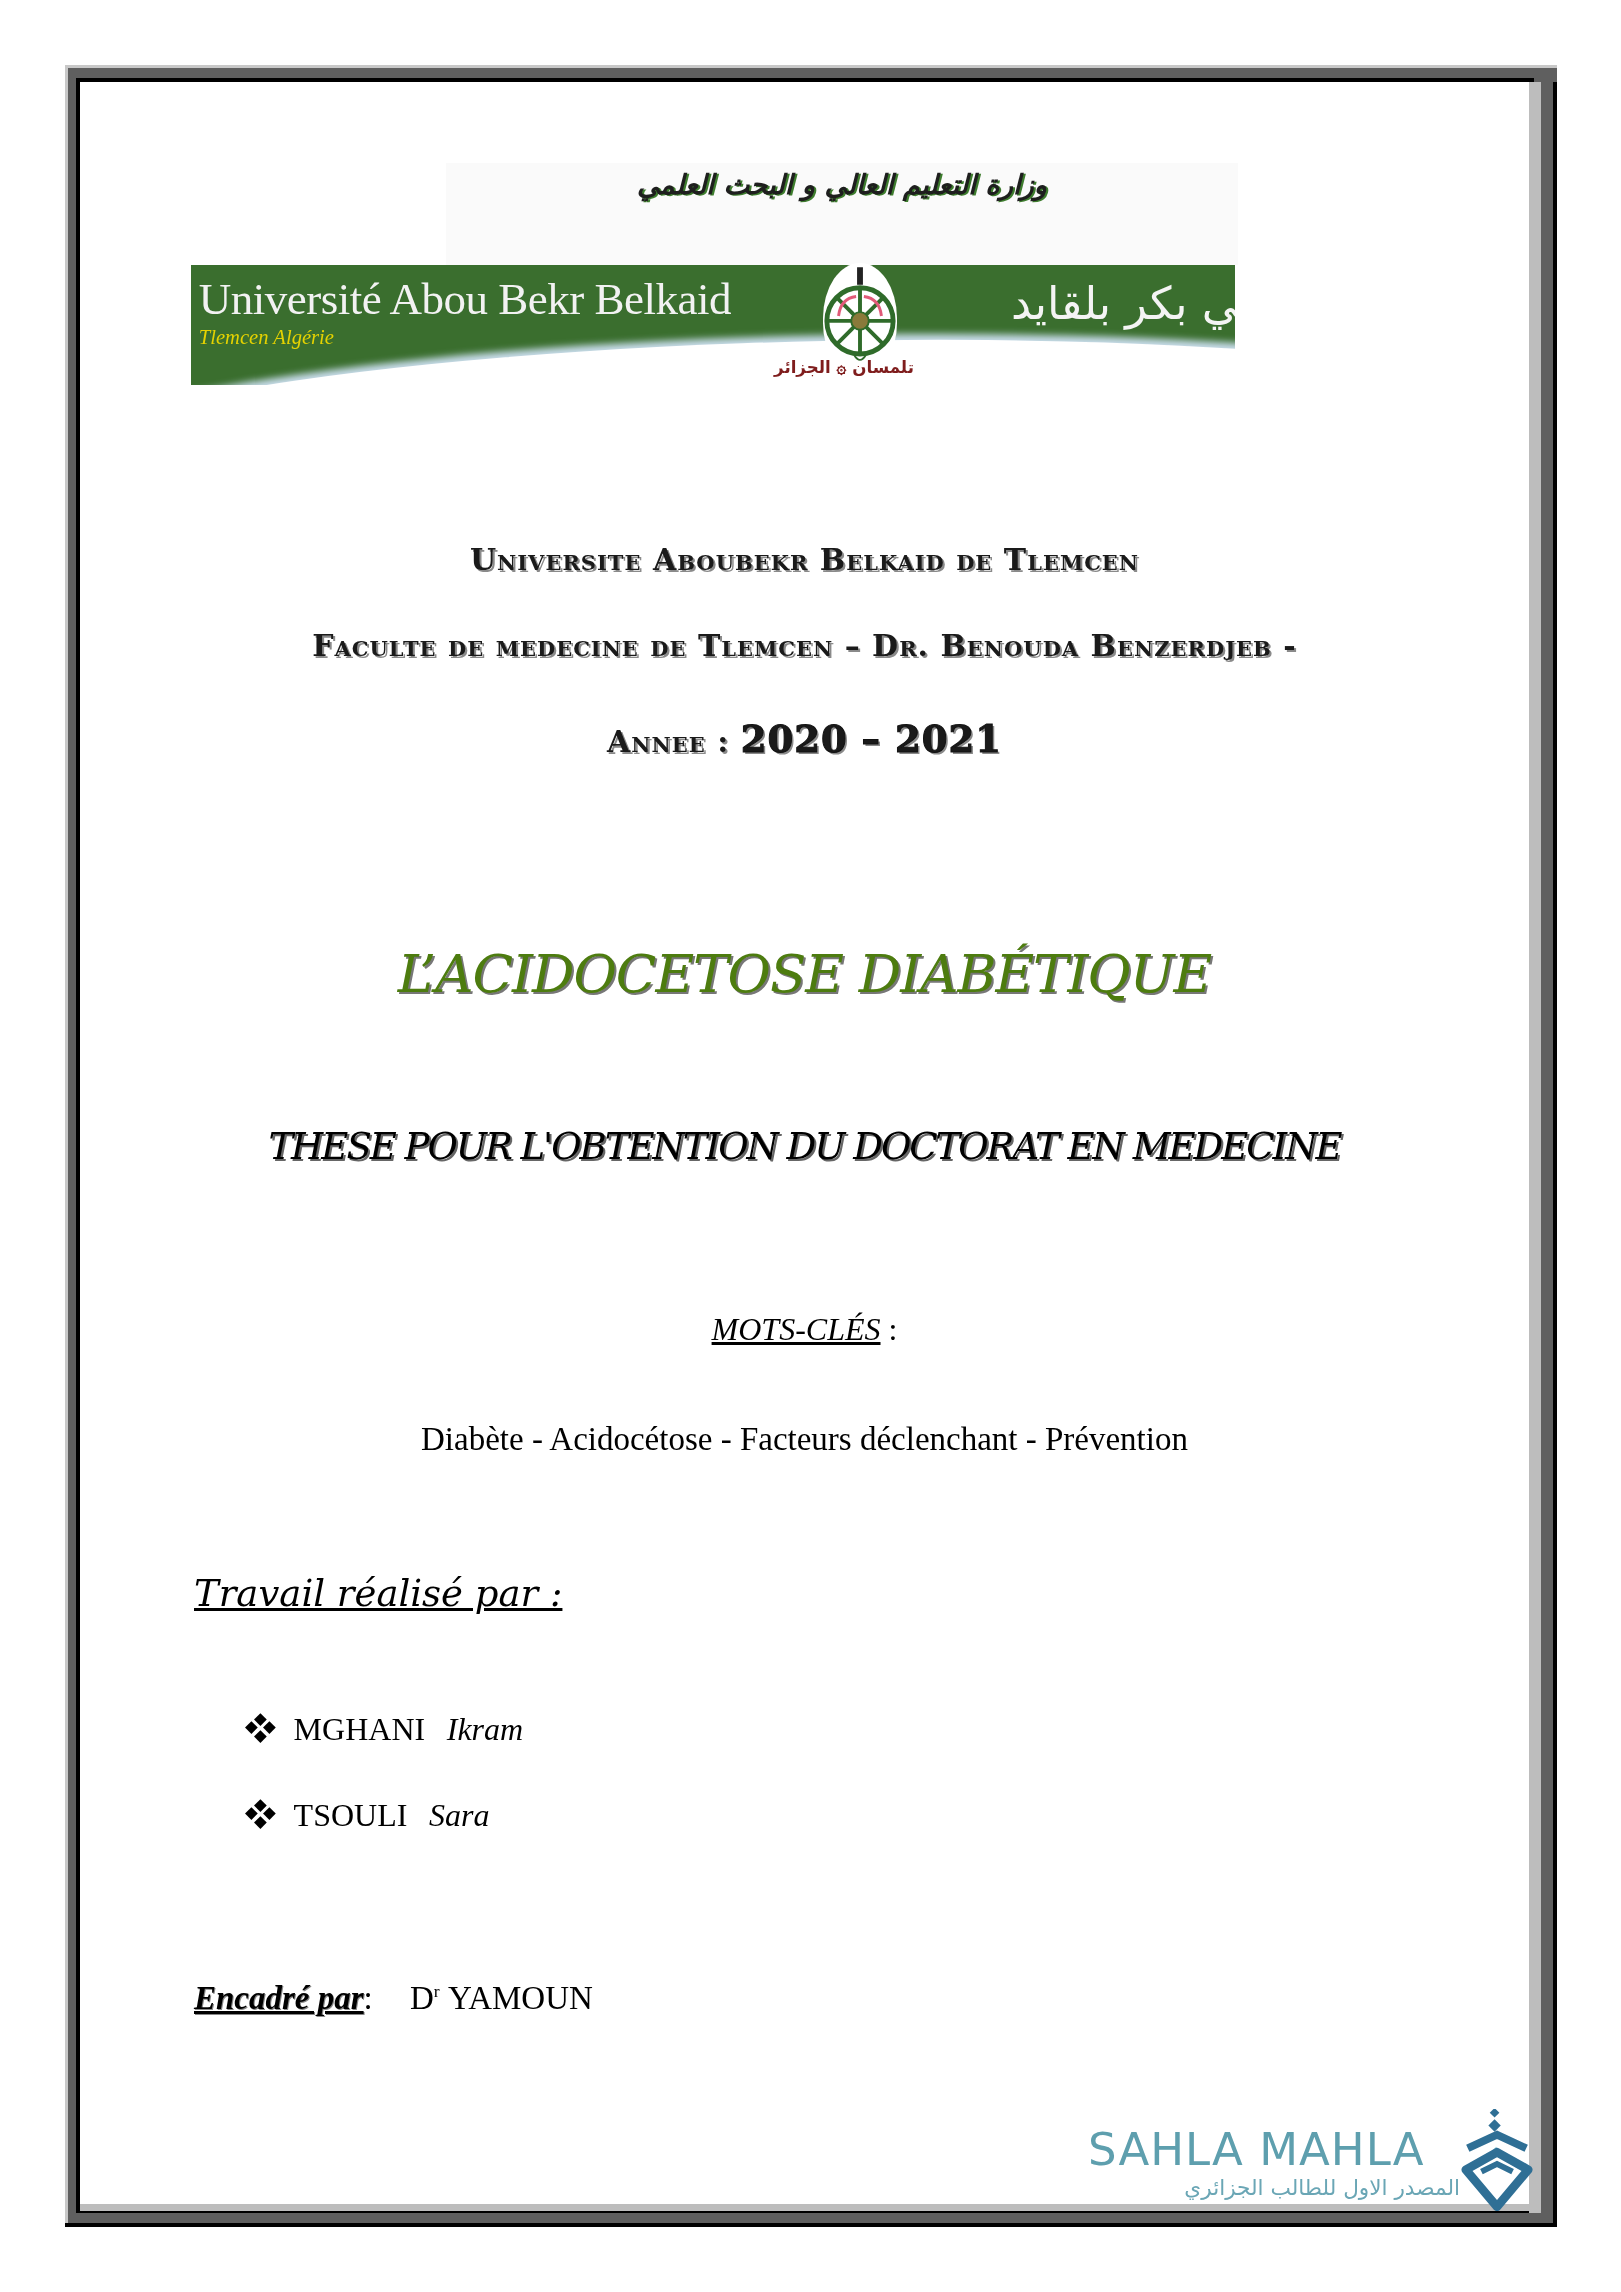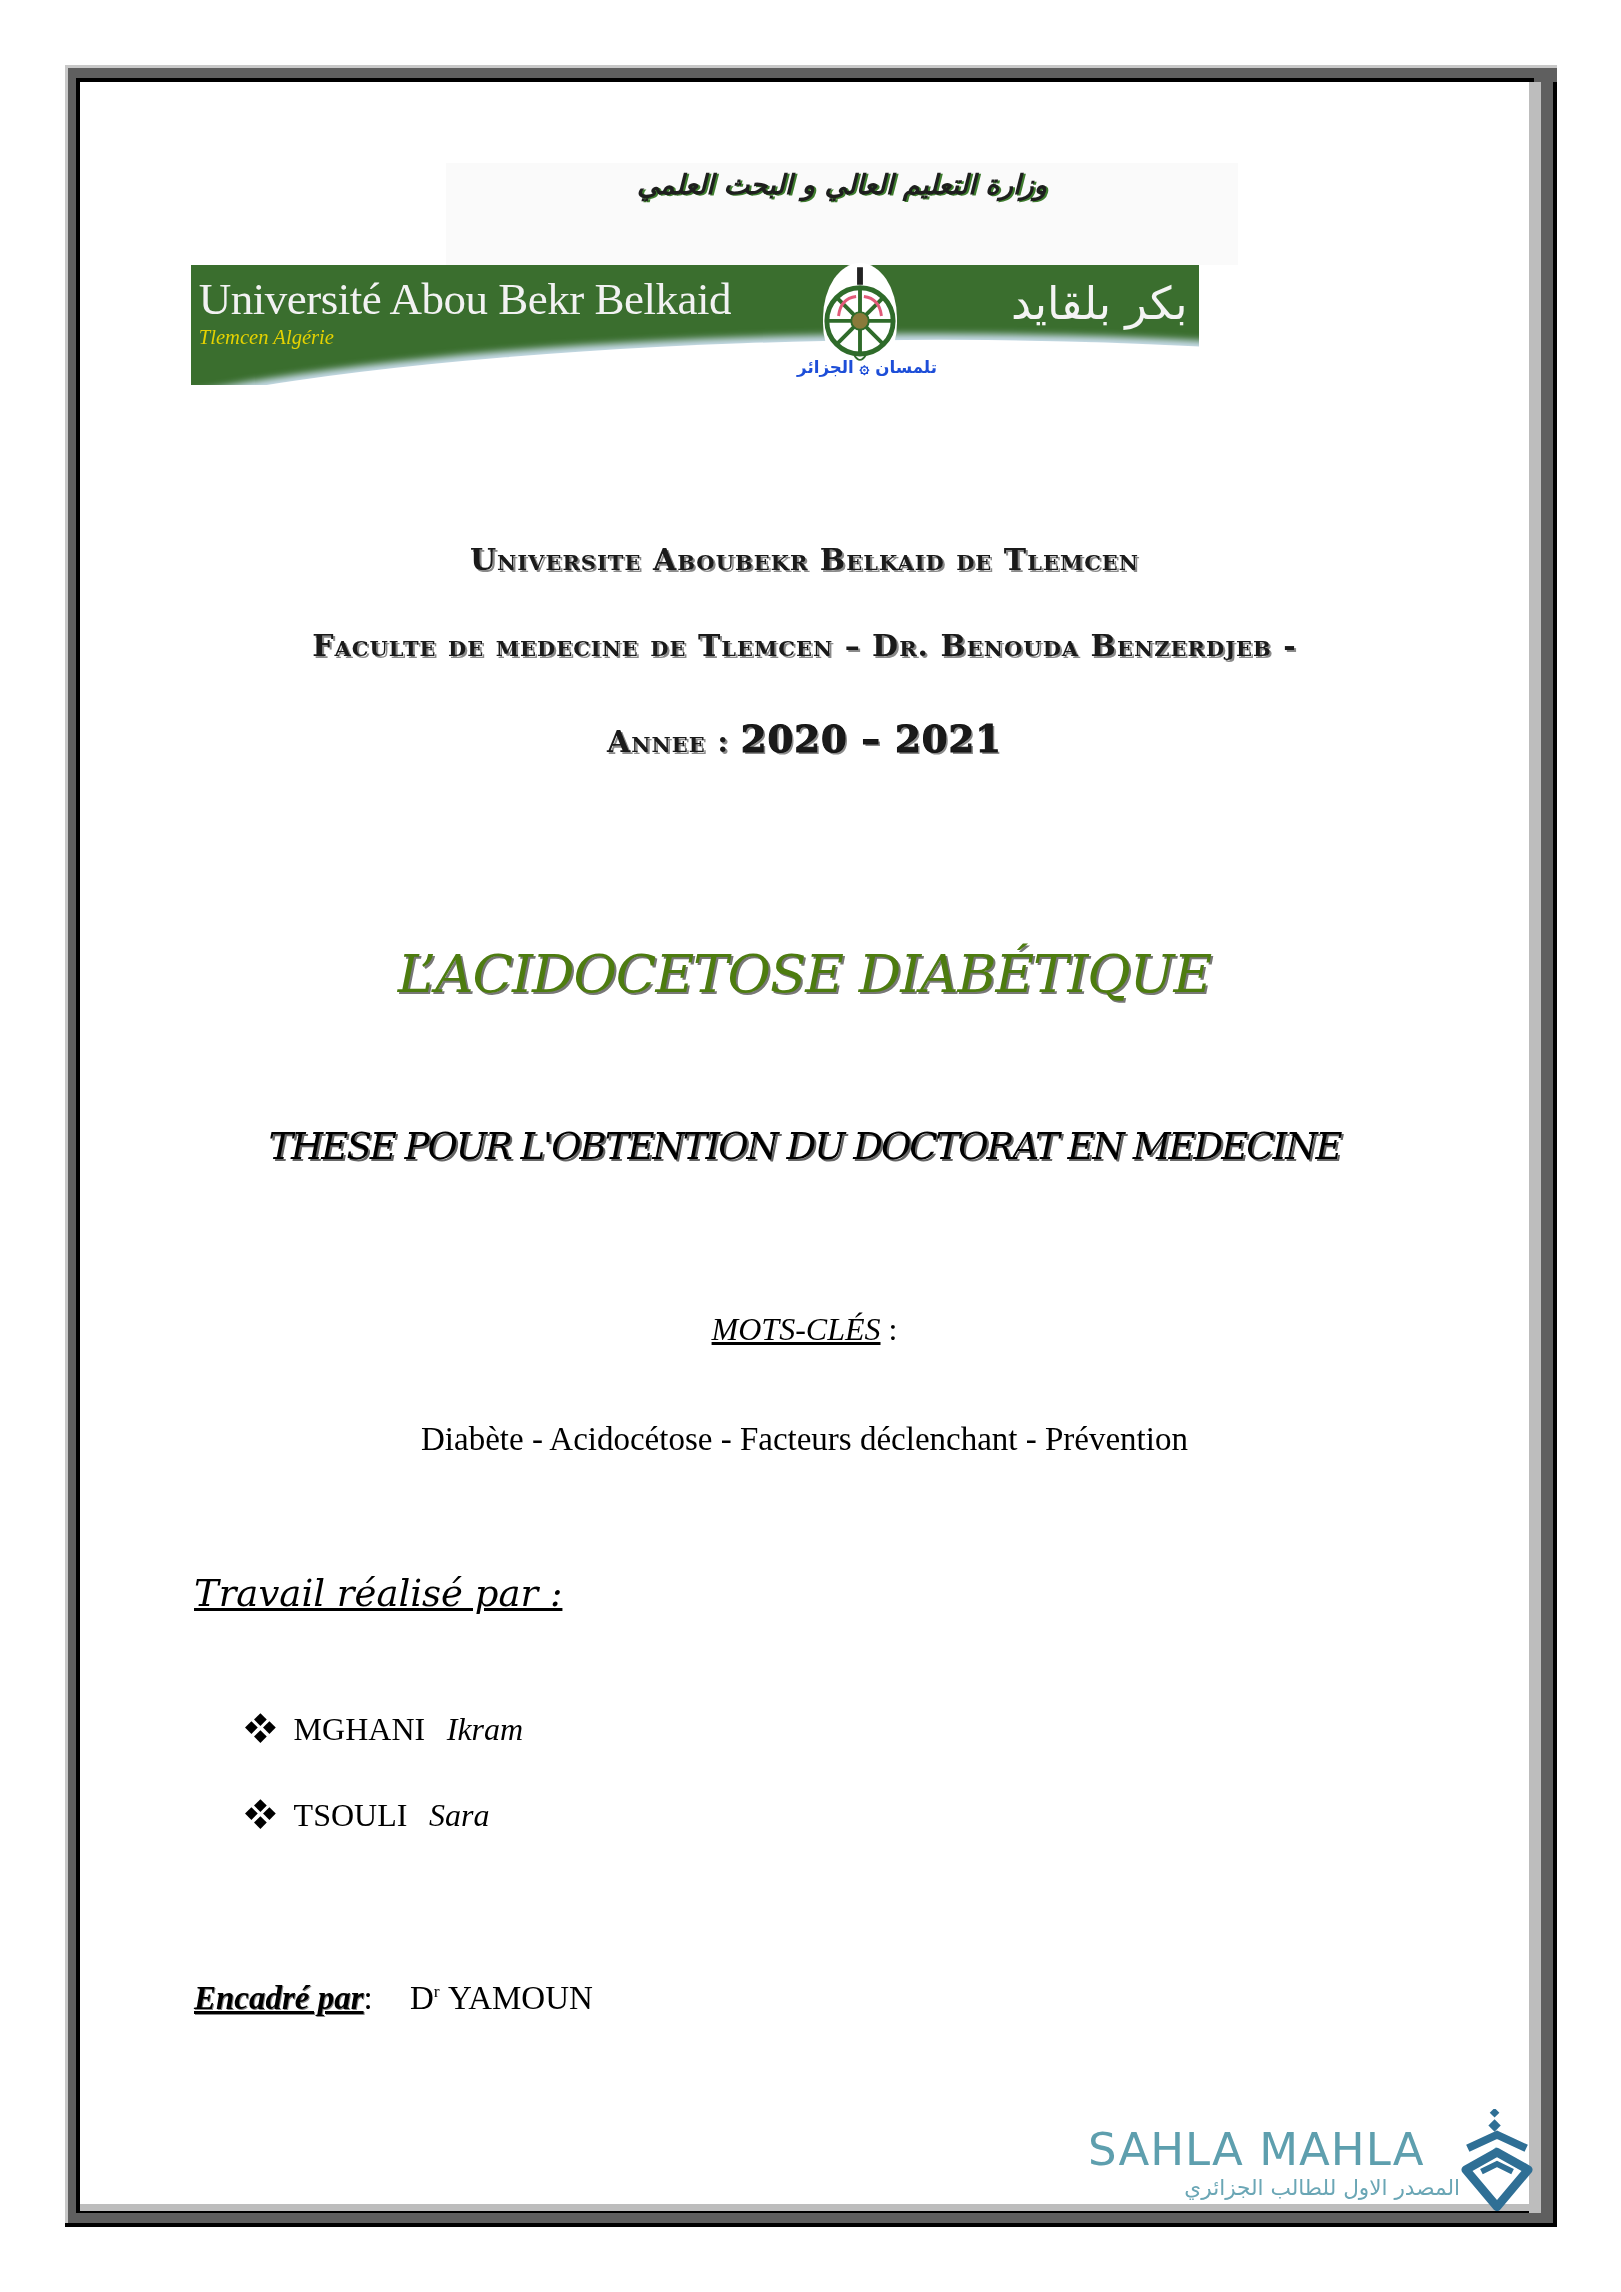--- a/index.html
+++ b/index.html
@@ -15,29 +15,29 @@
   .frame-right-light { position: absolute; left: 1529px; top: 82px; width: 11.8px; height: 2131px; background: #bdbdbd; }
   .frame-bottom-light { position: absolute; left: 80px; top: 2204px; width: 1460px; height: 6.9px; background: #bdbdbd; }
 
   
   .ministry { position: absolute; left: 446px; top: 163px; width: 792px; height: 102px; background: #fafafa; text-align: center; }
   .ministry .line { font-family: "DejaVu Sans", sans-serif; font-weight: bold; font-style: italic; color: #1e1e1e; direction: rtl; text-shadow: 2px 1px 0 #3e7d2e; }
   .ministry .l1 { font-size: 29px; line-height: 49px; letter-spacing: 2px; }
   .ministry .l2 { font-size: 27.4px; line-height: 43px; letter-spacing: 1px; }
 
   
-  .banner { position: absolute; left: 191px; top: 265px; width: 1008px; height: 120px; overflow: hidden; }
+  .banner { position: absolute; left: 191px; top: 265px; width: 1008px; height: 120px; overflow: hidden; padding-left: 36px; }
   .banner-green { position: absolute; left: 0; top: 0; width: 1241px; height: 120px; background: #3a6e2e; }
   .banner-curve { position: absolute; left: -196px; top: 76px; width: 1666px; height: 392px; border-radius: 50% 50% 0 0 / 32% 32% 0 0; background: #ffffff; box-shadow: 0 -5.9px 7.8px #c8dcea; transform: rotate(-1.2deg); }
   .banner-fr { position: absolute; left: 7.8px; top: 7.8px; font-family: "Liberation Serif", serif; font-size: 45px; color: #f2f2f2; letter-spacing: -0.5px; }
   .banner-sub { position: absolute; left: 7.8px; top: 61px; font-family: "Liberation Serif", serif; font-style: italic; font-size: 20.6px; color: #e5d200; }
   .banner-ar { position: absolute; left: 794px; top: 11.8px; width: 431px; text-align: center; font-family: "DejaVu Sans", sans-serif; font-size: 45px; color: #f4f4f4; direction: rtl; }
   .seal-white { position: absolute; left: 823px; top: 263px; width: 74px; height: 110px; background: #fff; border-radius: 50% 50% 45% 45%; }
   .seal { position: absolute; left: 821px; top: 267px; width: 78px; height: 98px; }
-  .seal-caption { position: absolute; left: 774px; top: 357px; width: 186px; text-align: center; font-family: "DejaVu Sans", sans-serif; font-weight: bold; font-size: 16.7px; color: #1d4ed8; direction: rtl; }
+  .seal-caption { position: absolute; left: 774px; top: 357px; width: 186px; text-align: left; font-family: "DejaVu Sans", sans-serif; font-weight: bold; font-size: 16.7px; color: #7f1d1d; direction: rtl; }
 
   
   .inst { position: absolute; left: 80px; width: 1449px; text-align: center; font-family: "DejaVu Serif", serif; font-weight: bold; color: #1a1a1a; font-variant: small-caps; text-shadow: 2px 2px 0 #8a8a8a; letter-spacing: 1px; }
   .inst-1 { top: 542px; font-size: 30px; }
   .inst-2 { top: 628px; font-size: 30px; }
   .inst-3 { top: 717px; font-size: 30px; }
   .inst-3 .year { font-size: 37px; font-variant: normal; font-weight: bold; -webkit-text-stroke: 1px #111; }
 
   .title { position: absolute; left: 80px; width: 1449px; top: 943px; text-align: center; font-family: "DejaVu Serif", serif; font-style: italic; font-size: 53px; color: #4d7c0f; text-shadow: 2px 2px 0 #777; letter-spacing: -1px; }
   .subtitle { position: absolute; left: 80px; width: 1449px; top: 1125px; text-align: center; font-family: "DejaVu Serif", serif; font-style: italic; font-size: 37px; color: #000; text-shadow: 2px 2px 0 #666; letter-spacing: -2px; }

